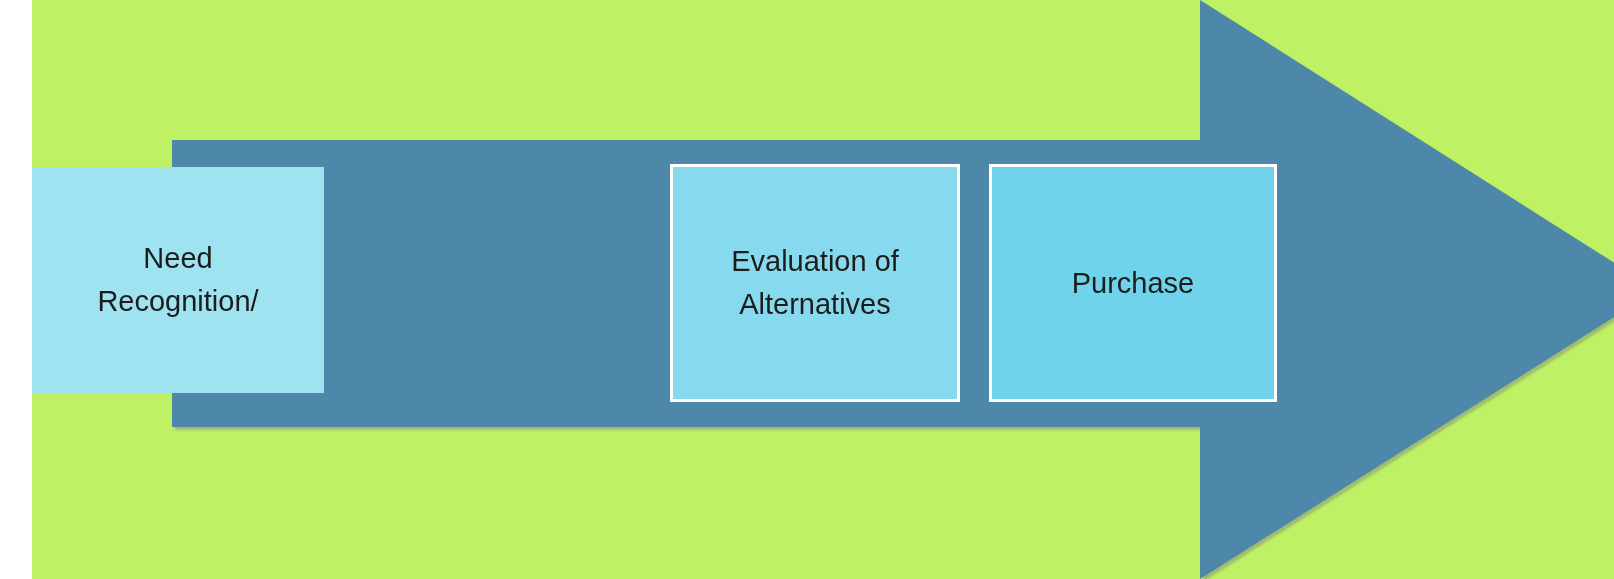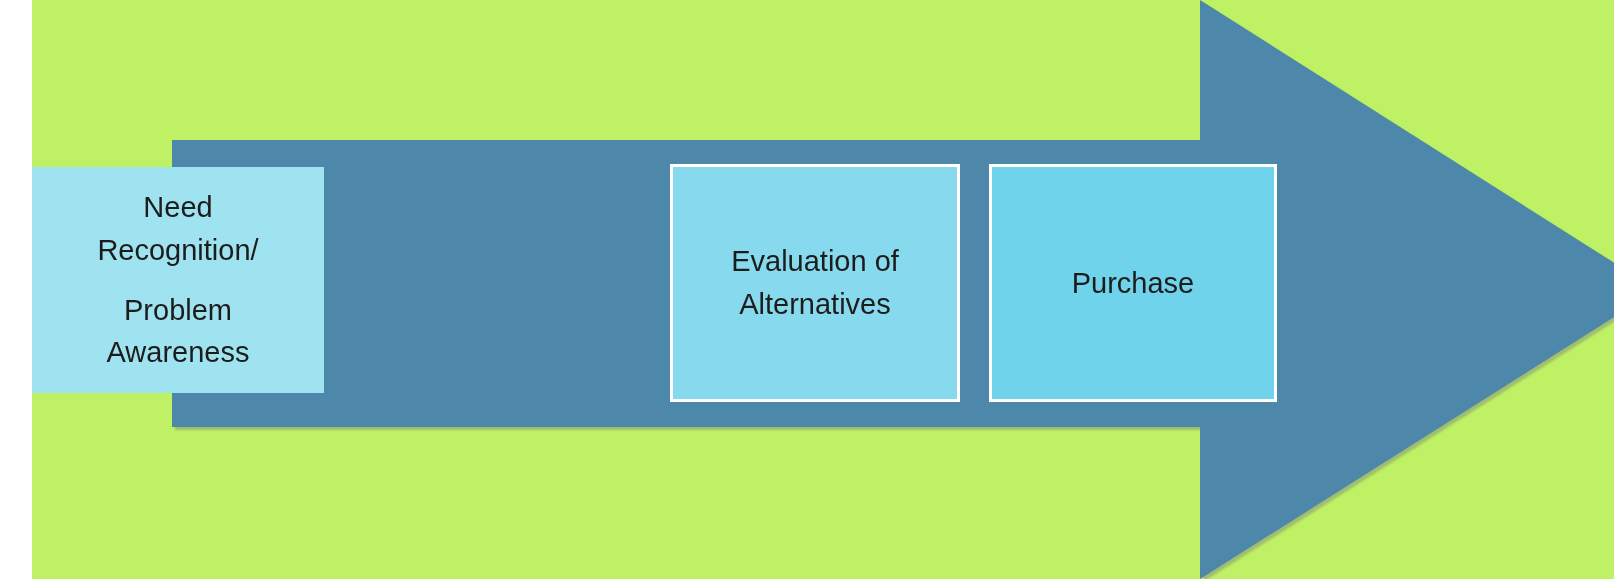--- a/index.html
+++ b/index.html
@@ -74,21 +74,20 @@
   <svg class="arrow-svg" viewBox="0 0 1614 579" xmlns="http://www.w3.org/2000/svg" aria-hidden="true">
     <g class="arrow-shadowed">
       <rect x="140" y="140" width="1035" height="287" fill="#4d87a9"></rect>
       <polygon points="1168,0 1625,290 1168,579" fill="#4d87a9"></polygon>
     </g>
   </svg>
 
   <div class="step step1" style="background-color: rgb(159, 226, 240);">
     <div class="label mw215">
       <div class="para">Need Recognition/</div>
-      <div class="para para-gap">Problem Awareness</div>
     </div>
   </div>
 
 
   <div class="step step4 bordered" style="background-color: rgb(110, 211, 235);">
     <div class="label mw260">Purchase</div>
   </div>
 
   <div class="step step3 bordered" style="background-color: rgb(135, 218, 237);">
     <div class="label mw230">Evaluation of Alternatives</div>

